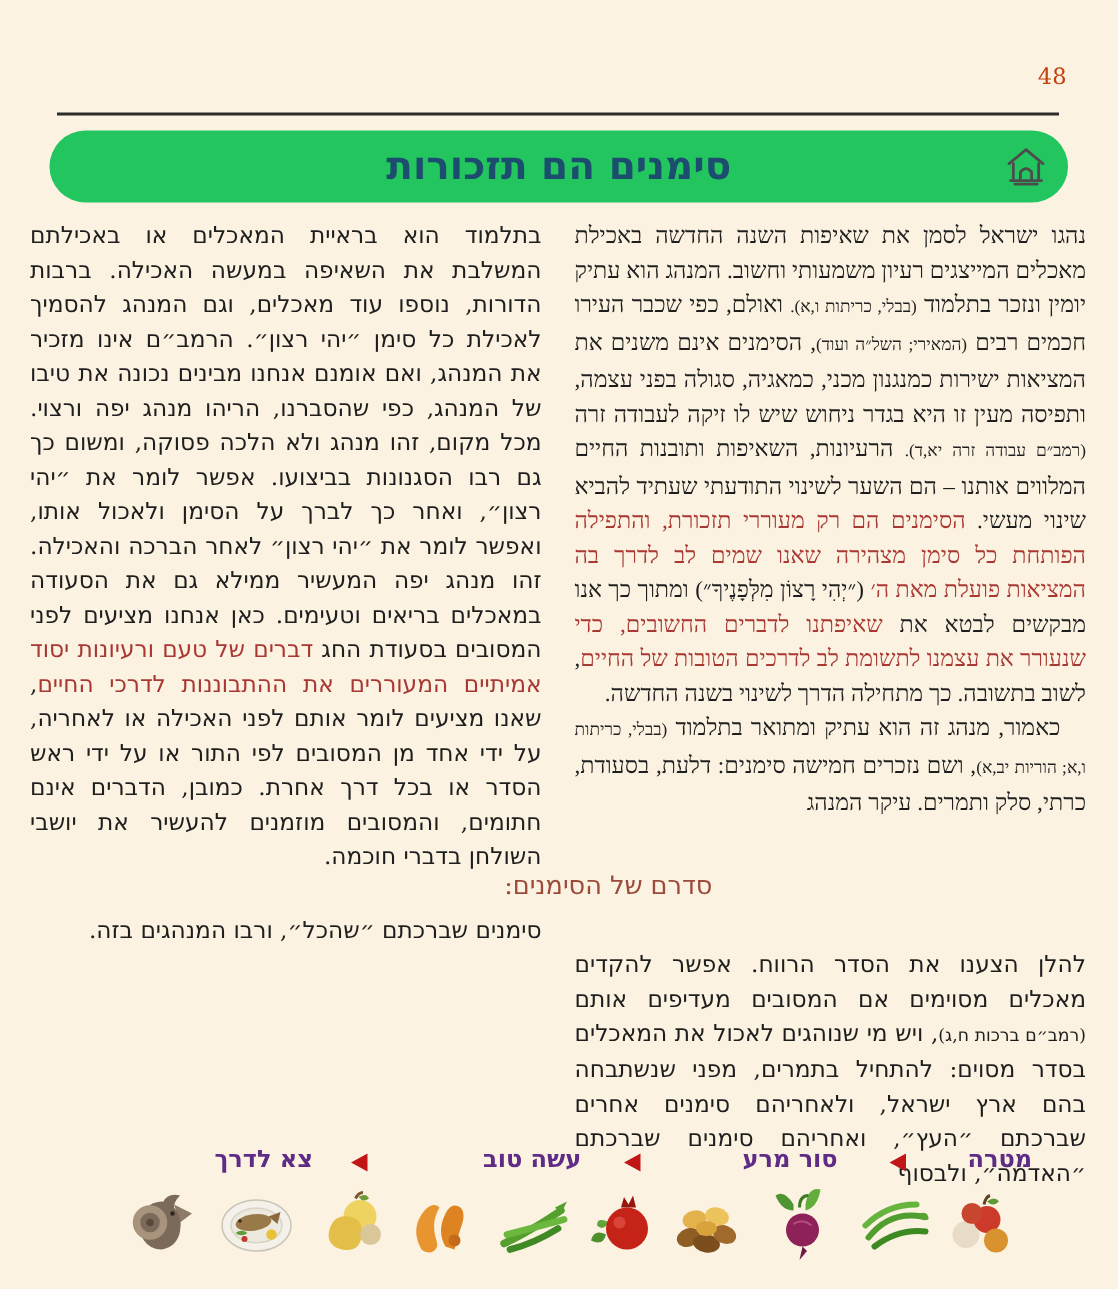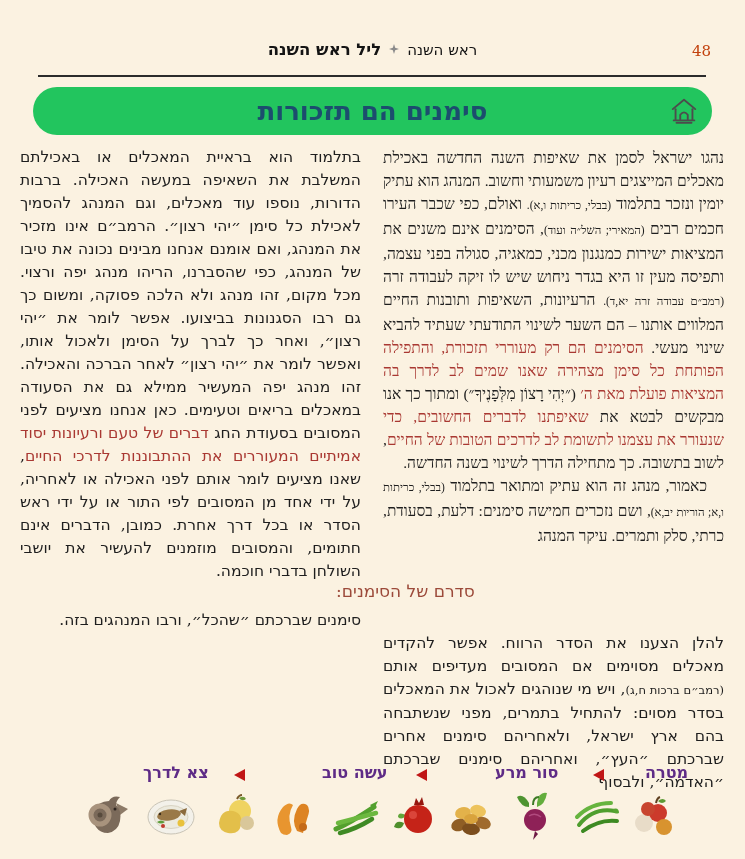--- a/index.html
+++ b/index.html
@@ -73,25 +73,20 @@
   .footer-icons{position:absolute;top:789px;left:0;width:745px;height:62px;}
   .food{position:absolute;top:0;width:52px;height:56px;}
   .f0{left:628px;} .f1{left:571px;} .f2{left:509px;} .f3{left:445px;} .f4{left:390px;}
   .f5{left:330px;} .f6{left:267px;} .f7{left:209px;} .f8{left:145px;} .f9{left:82px;}
 </style>
 </head>
 <body>
 
 <div class="page">
 
-  <div class="running-head">
-    <span>ראש השנה</span><span class="sep"><svg width="10" height="10" viewBox="0 0 12 12">
-          <path d="M6 0 L7.4 4.6 L12 6 L7.4 7.4 L6 12 L4.6 7.4 L0 6 L4.6 4.6 Z" fill="#8a8a8a"></path>
-        </svg></span><span class="rh-left">ליל ראש השנה</span>
-  </div>
   <div class="page-num">48</div>
   <div class="rule"></div>
 
   <div class="banner">
     <h1 class="banner-title">סימנים הם תזכורות</h1>
     <span class="home-icon">
       <svg width="30" height="30" viewBox="0 0 32 32">
         <g fill="none" stroke="#4c4c4c" stroke-width="2" stroke-linecap="round" stroke-linejoin="round">
           <path d="M4 14 L16 4 L28 14"></path>
           <path d="M7 14 V25"></path>

